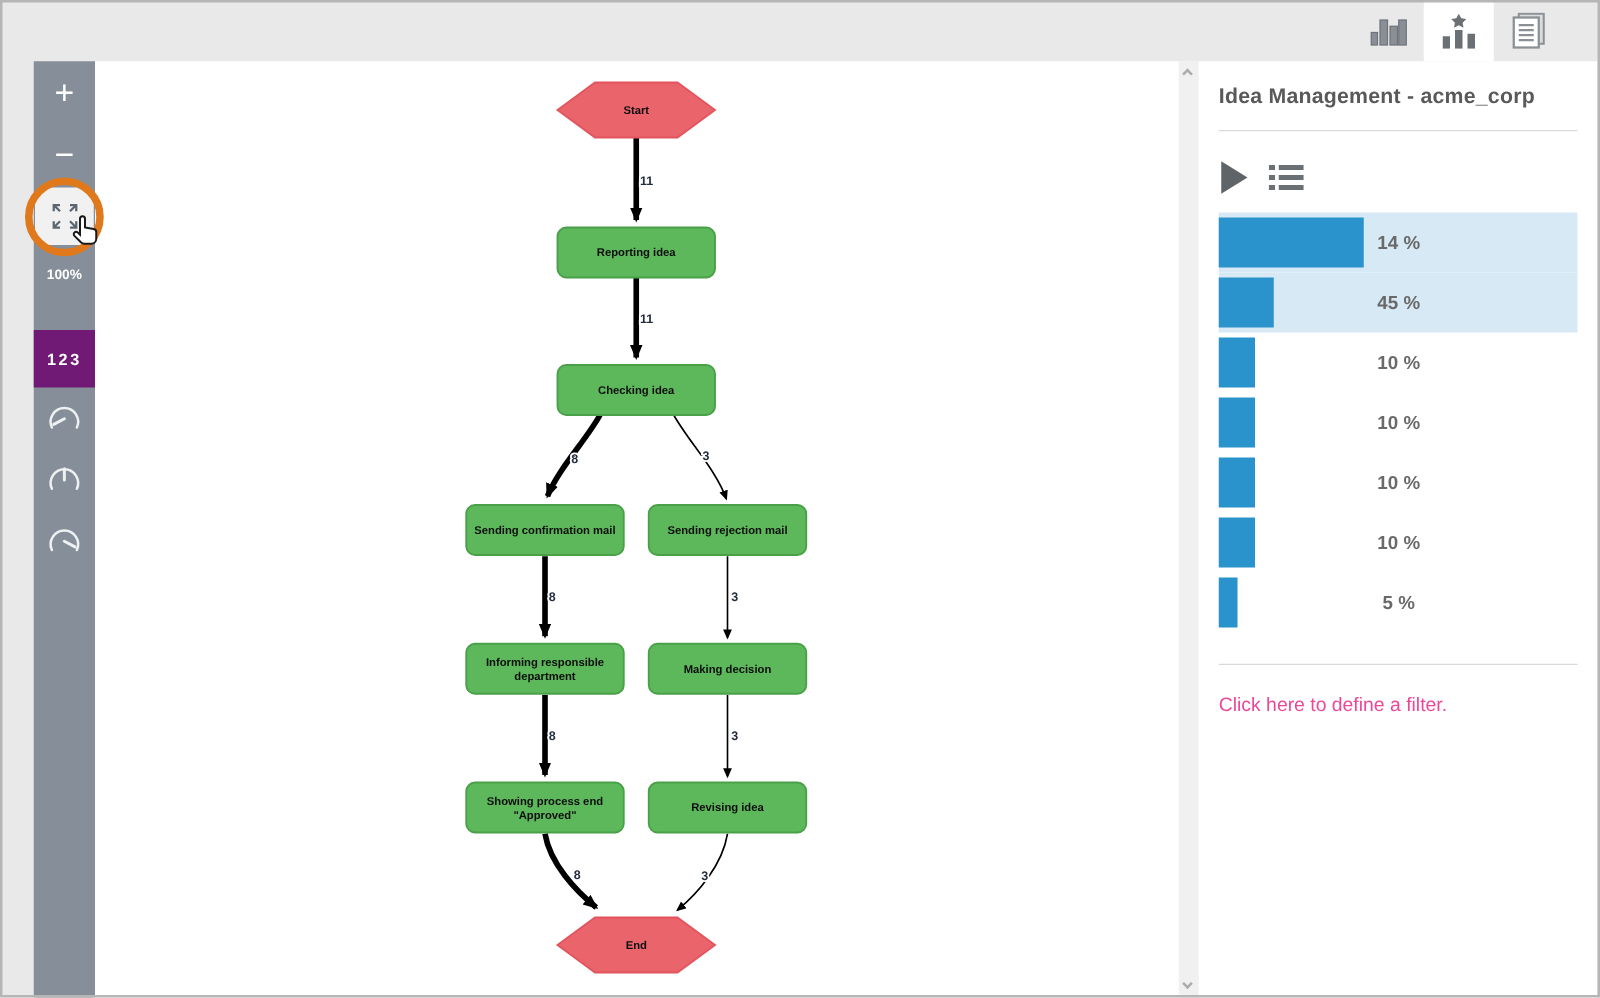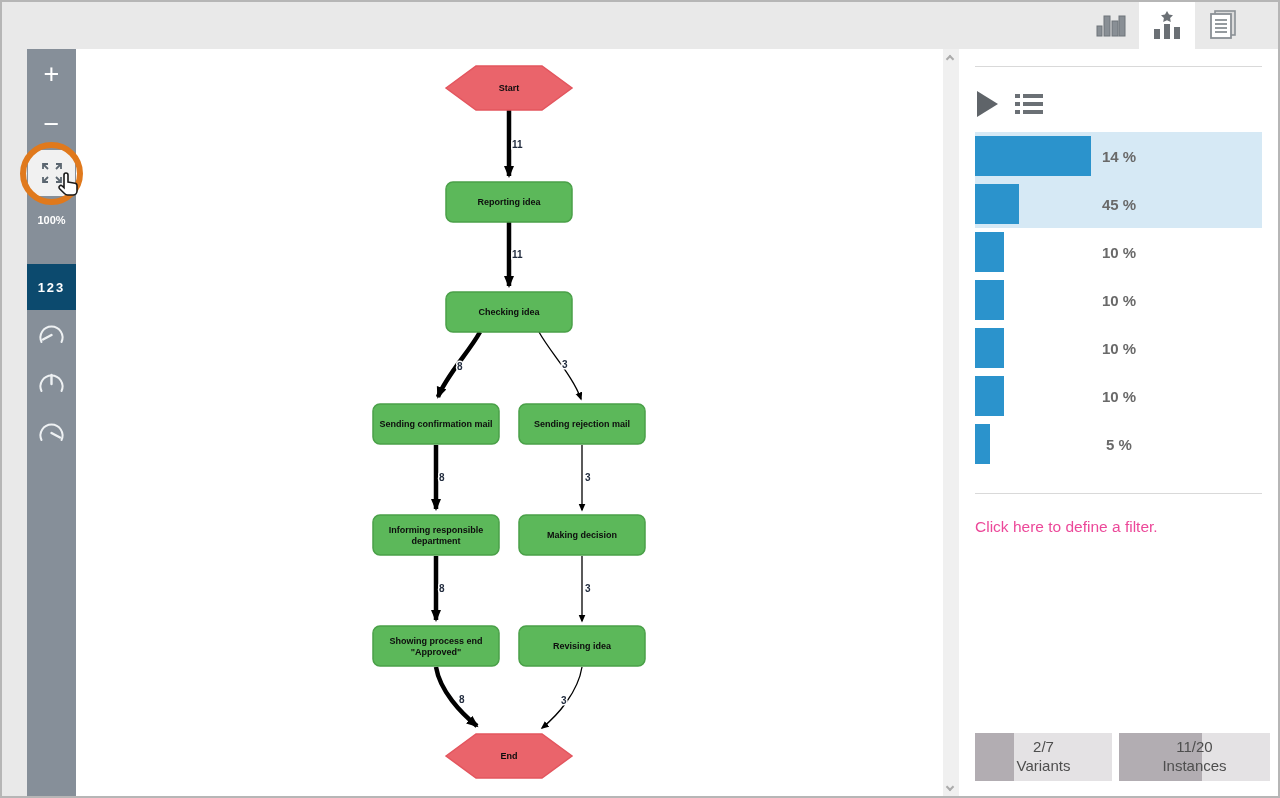--- a/index.html
+++ b/index.html
@@ -32,21 +32,21 @@
     position:absolute; left:-7px; top:93px; width:63px; height:63px;
     border:6px solid #e0791c; border-radius:50%; z-index:7; pointer-events:none;
   }
   .fs-btn {
     position:absolute; left:1px; top:101px; width:47px; height:46px;
     background:#f1f1f1; border-radius:6px; cursor:pointer; z-index:6;
     display:flex; align-items:center; justify-content:center;
   }
   .cursor-glyph { position:absolute; left:30px; top:122px; z-index:8; pointer-events:none; }
   .tb-123 {
-    position:absolute; top:215px; width:49px; height:46px; background:#0c4a6e;
+    position:absolute; top:215px; width:49px; height:46px; background:#701a75;
     color:#fff; font-size:13px; font-weight:bold; letter-spacing:2px;
     display:flex; align-items:center; justify-content:center; cursor:pointer;
   }
   .gauge { position:absolute; left:9px; width:31px; height:26px; cursor:pointer; }
   .gauge-1 { top:273px; } .gauge-2 { top:322px; } .gauge-3 { top:371px; }
 
   
   .canvas { position:absolute; left:76px; top:49px; width:883px; height:749px; background:#ffffff;padding-left:10px; }
   .canvas svg.flow { position:absolute; left:0; top:0; }
   .vscroll {
@@ -263,20 +263,21 @@
     <div class="chev chev-up">
         <span></span>
       </div>
     <div class="chev chev-down">
         <span></span>
       </div>
   </div>
 </div>
 
 <div class="sidebar">
+  <div class="sb-title">Idea Management - acme_corp</div>
   <div class="sb-divider"></div>
 
   <div class="sb-actions">
     <div class="sb-action">
       <svg width="24" height="28" viewBox="0 0 24 28">
         <path d="M2 1 L23 14 L2 27 z" fill="#5f6469"></path>
       </svg>
     </div>
     <div class="sb-action">
       <svg width="28" height="24" viewBox="0 0 28 24">
@@ -319,29 +320,13 @@
       </div>
       <div class="variant-row">
         <div class="variant-bar" style="width: 14.5px;"></div>
         <div class="variant-pct">5 %</div>
       </div>
     </div>
 
   <div class="sb-divider" style="margin-top:25px;"></div>
   <div class="filter-link">Click here to define a filter.</div>
 
-  <div class="sb-footer">
-    <div class="badge badge-variants">
-      <div class="badge-fill" id="variants-fill" style="width: 28.5714%;"></div>
-      <div class="badge-text">
-        <span>2/7</span>
-        <span>Variants</span>
-      </div>
-    </div>
-    <div class="badge badge-instances">
-      <div class="badge-fill" id="instances-fill" style="width: 55%;"></div>
-      <div class="badge-text">
-        <span>11/20</span>
-        <span>Instances</span>
-      </div>
-    </div>
-  </div>
 </div>
 
 </body></html>

